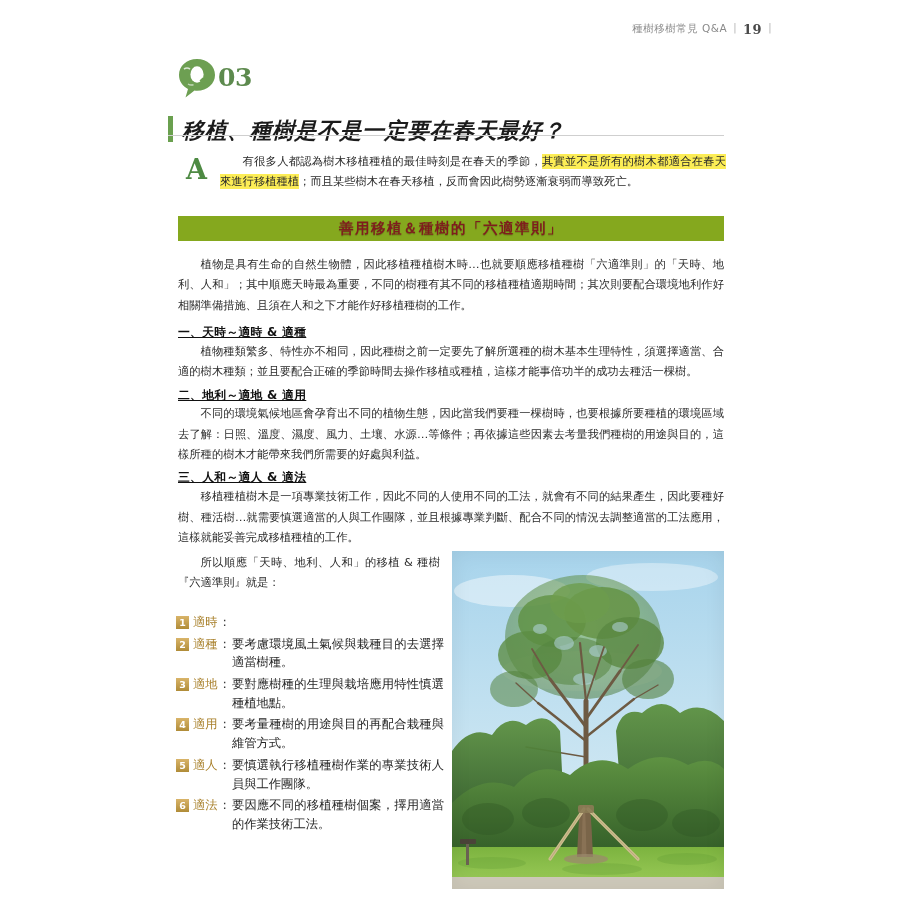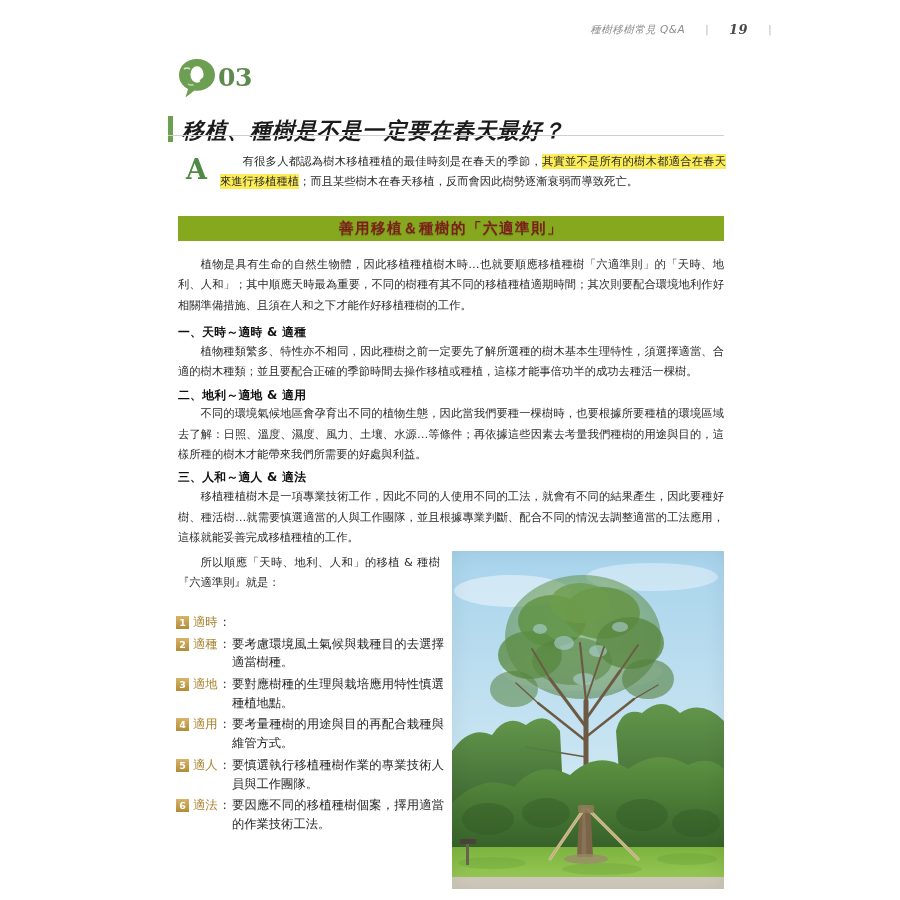--- a/index.html
+++ b/index.html
@@ -20,27 +20,26 @@
     height: 900px;
     box-sizing: border-box;
   }
 
   
   .running-header {
     position: absolute;
     top: 22px;
     right: 128px;
     display: flex;
-    align-items: center;
-    gap: 20px;
+    align-items: flex-start;
+    gap: 6px;
     color: #8d8d8d;
     font-size: 10.5px;
     letter-spacing: 0.5px;
     white-space: nowrap;
-    font-style: italic;
   }
   .running-header .hdr-title { color: #8a8a8a; }
   .running-header .hdr-sep { color: #b5b5b5; font-size: 10px; }
   .running-header .hdr-page {
     color: #4a4a4a;
     font-weight: bold;
     font-size: 13px;
     font-family: "DejaVu Serif", "Liberation Serif", serif;
   }
 
@@ -174,20 +173,21 @@
     text-indent: 2em;
     margin: 0 0 7px 0;
   }
   .sec-head {
     font-size: 11.8px;
     font-weight: bold;
     color: #111111;
     line-height: 1.6;
     margin: 2px 0 0 0;
     letter-spacing: 0.3px;
+    text-decoration: underline;
   }
   .sec-body {
     font-size: 11.3px;
     line-height: 1.80;
     color: #2b2b2b;
     text-align: justify;
     text-indent: 2em;
     margin: 0 0 3px 0;
   }
 

